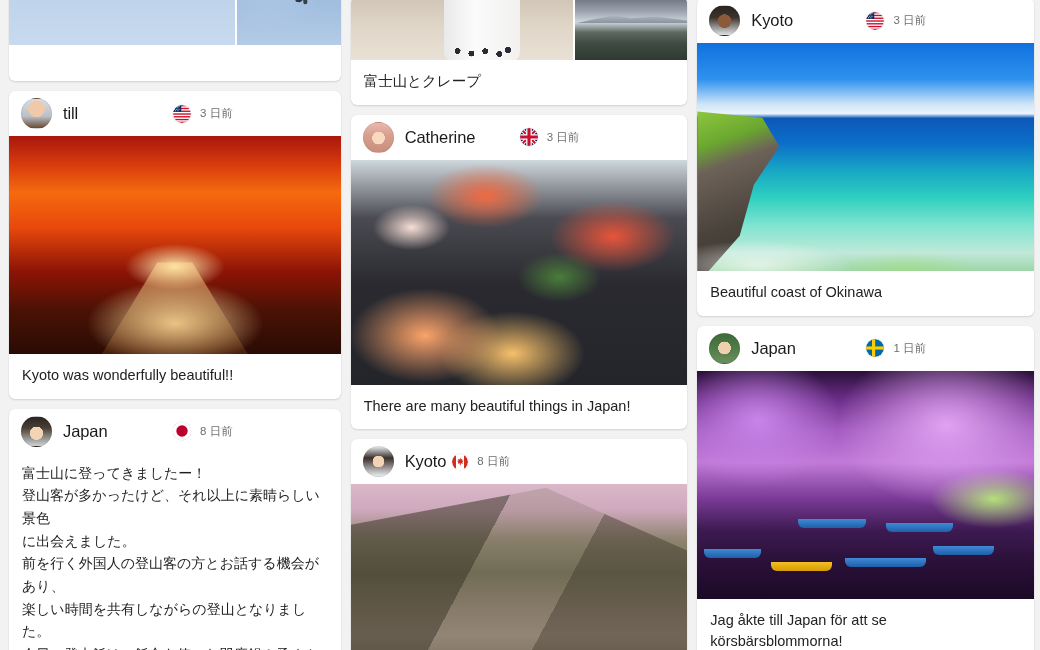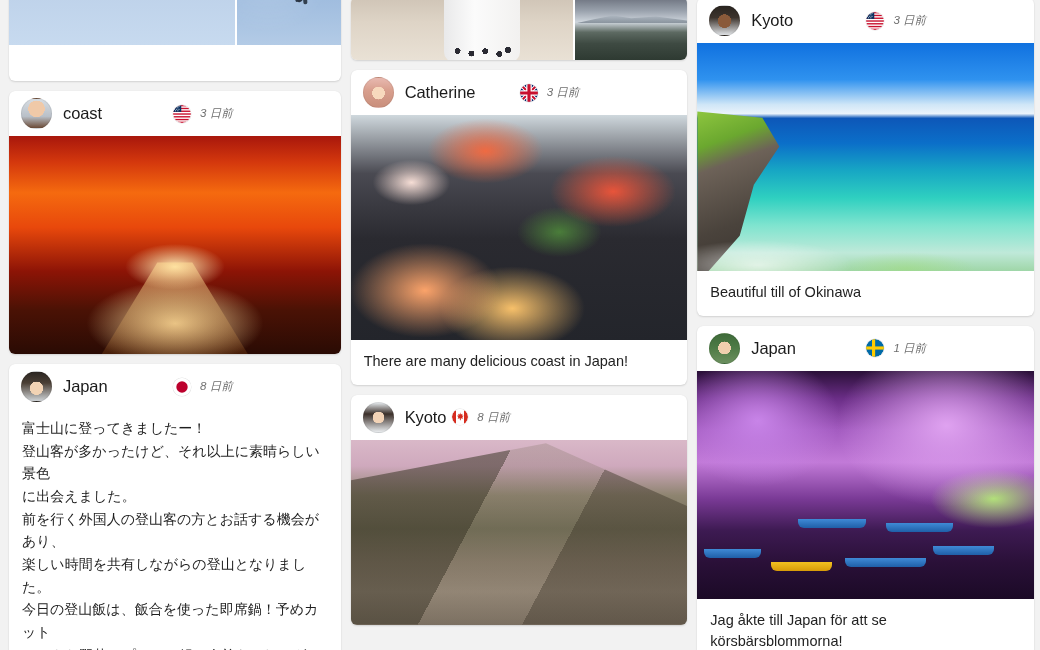--- a/index.html
+++ b/index.html
@@ -71,21 +71,20 @@
     overflow: hidden;
     position: relative;
     box-shadow: 0 0 0 0.5px rgba(0,0,0,0.12);
   }
   .flag svg { display: block; width: 100%; height: 100%; }
   .time {
     font-size: 11.5px;
     color: #6f6f6f;
     margin-left: 9px;
     white-space: nowrap;
-    font-style: italic;
   }
   .spacer-right { width: 96px; }
 
   .media {
     width: 100%;
     display: block;
     position: relative;
     overflow: hidden;
   }
   .media-split { display: flex; }
@@ -234,21 +233,21 @@
 
           <div class="jet" style="left:56%; top:48%;"></div>
         </div>
       </div>
       <div class="caption caption-empty"></div>
     </div>
 
     <div class="card">
       <div class="card-header">
         <div class="avatar" style="background:radial-gradient(circle at 50% 34%, #f0c9a8 0 34%, rgba(240,201,168,0) 35%), linear-gradient(180deg,#d8dde2 0%, #b9c0c8 60%, #6b4a36 100%);"></div>
-        <div class="username">coast</div>
+        <div class="username">till</div>
         <div class="meta">
           <div class="flag">
             <svg viewBox="0 0 24 24">
                 <circle cx="12" cy="12" r="12" fill="#fff"></circle>
               <g clip-path="url(#c1)">
                   <clipPath id="c1">
                     <circle cx="12" cy="12" r="12"></circle>
                   </clipPath>
               <rect width="24" height="24" fill="#fff"></rect>
               <g fill="#c8102e">
@@ -274,20 +273,21 @@
                     <circle cx="6.5" cy="7.6" r="0.7"></circle>
                   </g>
               </g>
               </svg>
           </div>
           <div class="time">3 日前</div>
         </div>
         <div class="spacer-right"></div>
       </div>
       <div class="media img-autumn media-h220"></div>
+      <div class="caption">Kyoto was wonderfully beautiful!!</div>
     </div>
 
     <div class="card">
       <div class="card-header">
         <div class="avatar" style="background:radial-gradient(circle at 50% 56%, #f2d3b4 0 30%, rgba(242,211,180,0) 31%), linear-gradient(180deg,#2b2622 0%, #4a3f35 38%, #cfd3d6 100%);"></div>
         <div class="username">Japan</div>
         <div class="meta">
           <div class="flag">
             <svg viewBox="0 0 24 24">
                 <circle cx="12" cy="12" r="12" fill="#fff"></circle>
@@ -311,20 +311,21 @@
 
   <div class="column col-2">
 
     <div class="card" style="margin-top:-3px;">
       <div class="media media-split" style="height:63px;">
         <div class="img-bubbletea" style="flex:0 0 66%; height:100%;">
           <div class="cup"></div>
         </div>
         <div class="img-fujilake" style="flex:1 1 auto; height:100%; border-left:2px solid #fff;"></div>
       </div>
+      <div class="caption">富士山とクレープ</div>
     </div>
 
     <div class="card">
       <div class="card-header">
         <div class="avatar" style="background:radial-gradient(circle at 50% 52%, #f7d9bd 0 30%, rgba(247,217,189,0) 31%), linear-gradient(180deg,#e8b9b0 0%, #d9a08f 40%, #c98f7c 100%);"></div>
         <div class="username">Catherine</div>
         <div class="meta">
           <div class="flag">
             <svg viewBox="0 0 24 24">
               <defs>
@@ -339,21 +340,21 @@
                 <path d="M12,0 V24 M0,12 H24" stroke="#fff" stroke-width="7.5"></path>
                 <path d="M12,0 V24 M0,12 H24" stroke="#c8102e" stroke-width="4.2"></path>
               </g>
             </svg>
           </div>
           <div class="time">3 日前</div>
         </div>
         <div class="spacer-right"></div>
       </div>
       <div class="media img-sushi media-h225"></div>
-      <div class="caption">There are many delicious coast in Japan!</div>
+      <div class="caption">There are many beautiful things in Japan!</div>
     </div>
 
     <div class="card">
       <div class="card-header">
         <div class="avatar" style="background:radial-gradient(circle at 50% 50%, #f3d3b6 0 28%, rgba(243,211,182,0) 29%), linear-gradient(180deg,#dfe3e6 0%, #3b2f29 38%, #e9ecee 100%);"></div>
         <div class="username">Kyoto</div>
         <div class="meta tight">
           <div class="flag" style="width:16px;height:16px;">
             <svg viewBox="0 0 24 24">
               <defs>
@@ -416,21 +417,21 @@
                     <circle cx="6.5" cy="7.6" r="0.7"></circle>
                   </g>
               </g>
             </svg>
           </div>
           <div class="time">3 日前</div>
         </div>
         <div class="spacer-right"></div>
       </div>
       <div class="media img-okinawa" style="height:228px;"></div>
-      <div class="caption">Beautiful till of Okinawa</div>
+      <div class="caption">Beautiful coast of Okinawa</div>
     </div>
 
     <div class="card">
       <div class="card-header">
         <div class="avatar" style="background:radial-gradient(circle at 50% 48%, #f0cfae 0 30%, rgba(240,207,174,0) 31%), linear-gradient(180deg,#3f6b3a 0%, #4d7a45 45%, #6b8f5e 100%);"></div>
         <div class="username">Japan</div>
         <div class="meta">
           <div class="flag">
             <svg viewBox="0 0 24 24">
               <defs>

